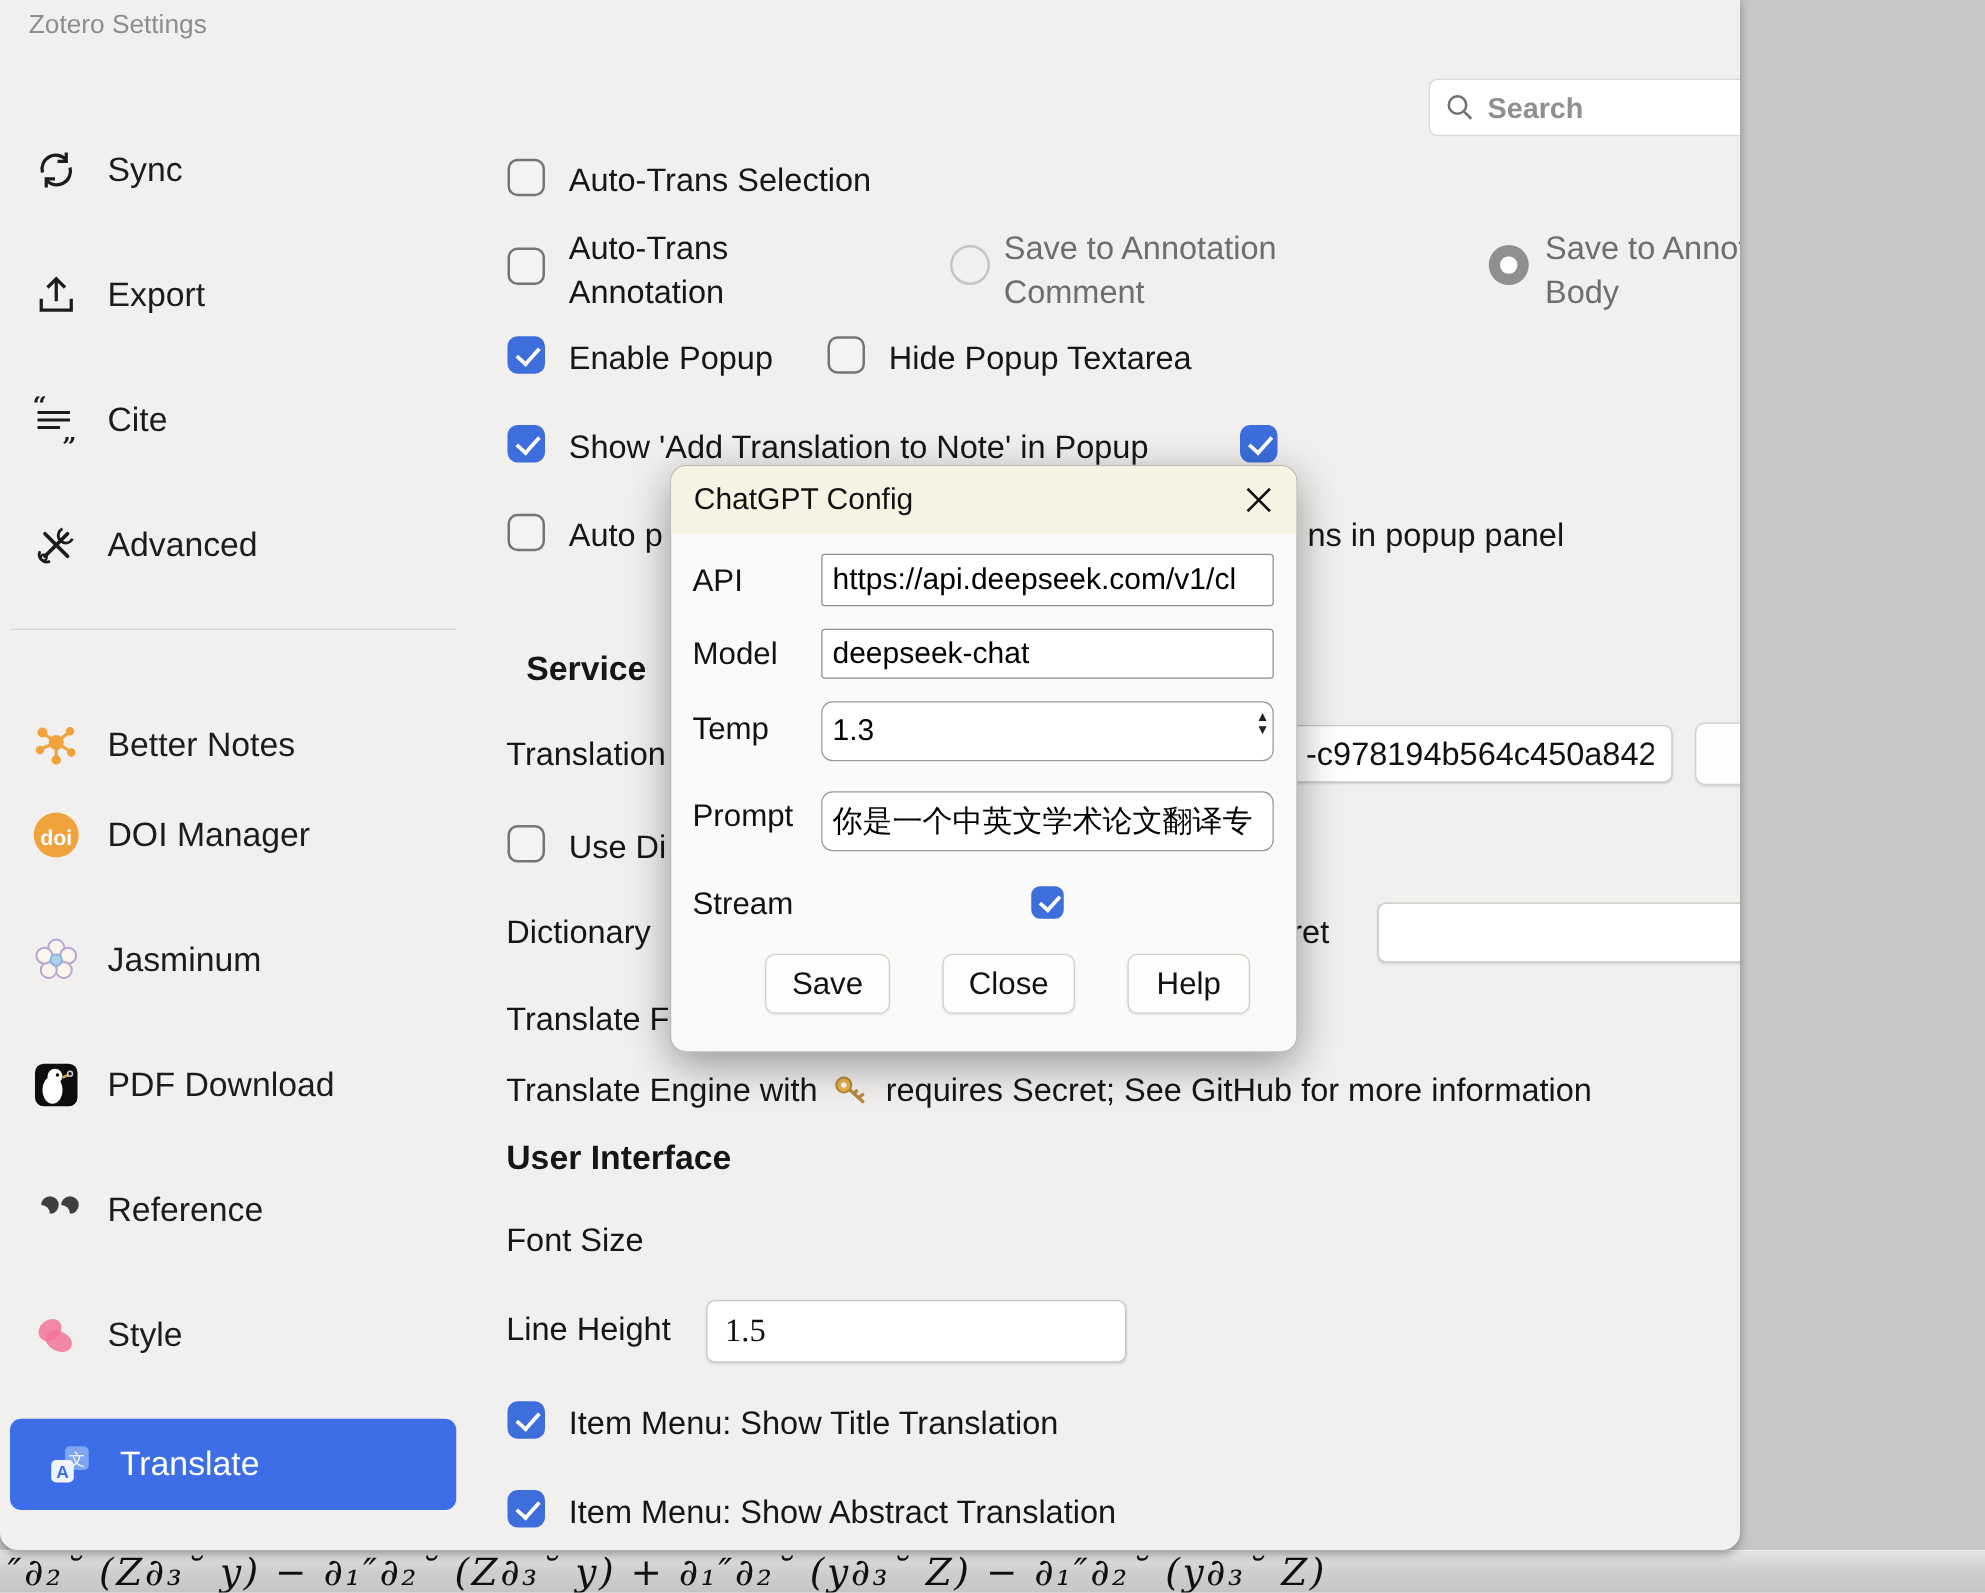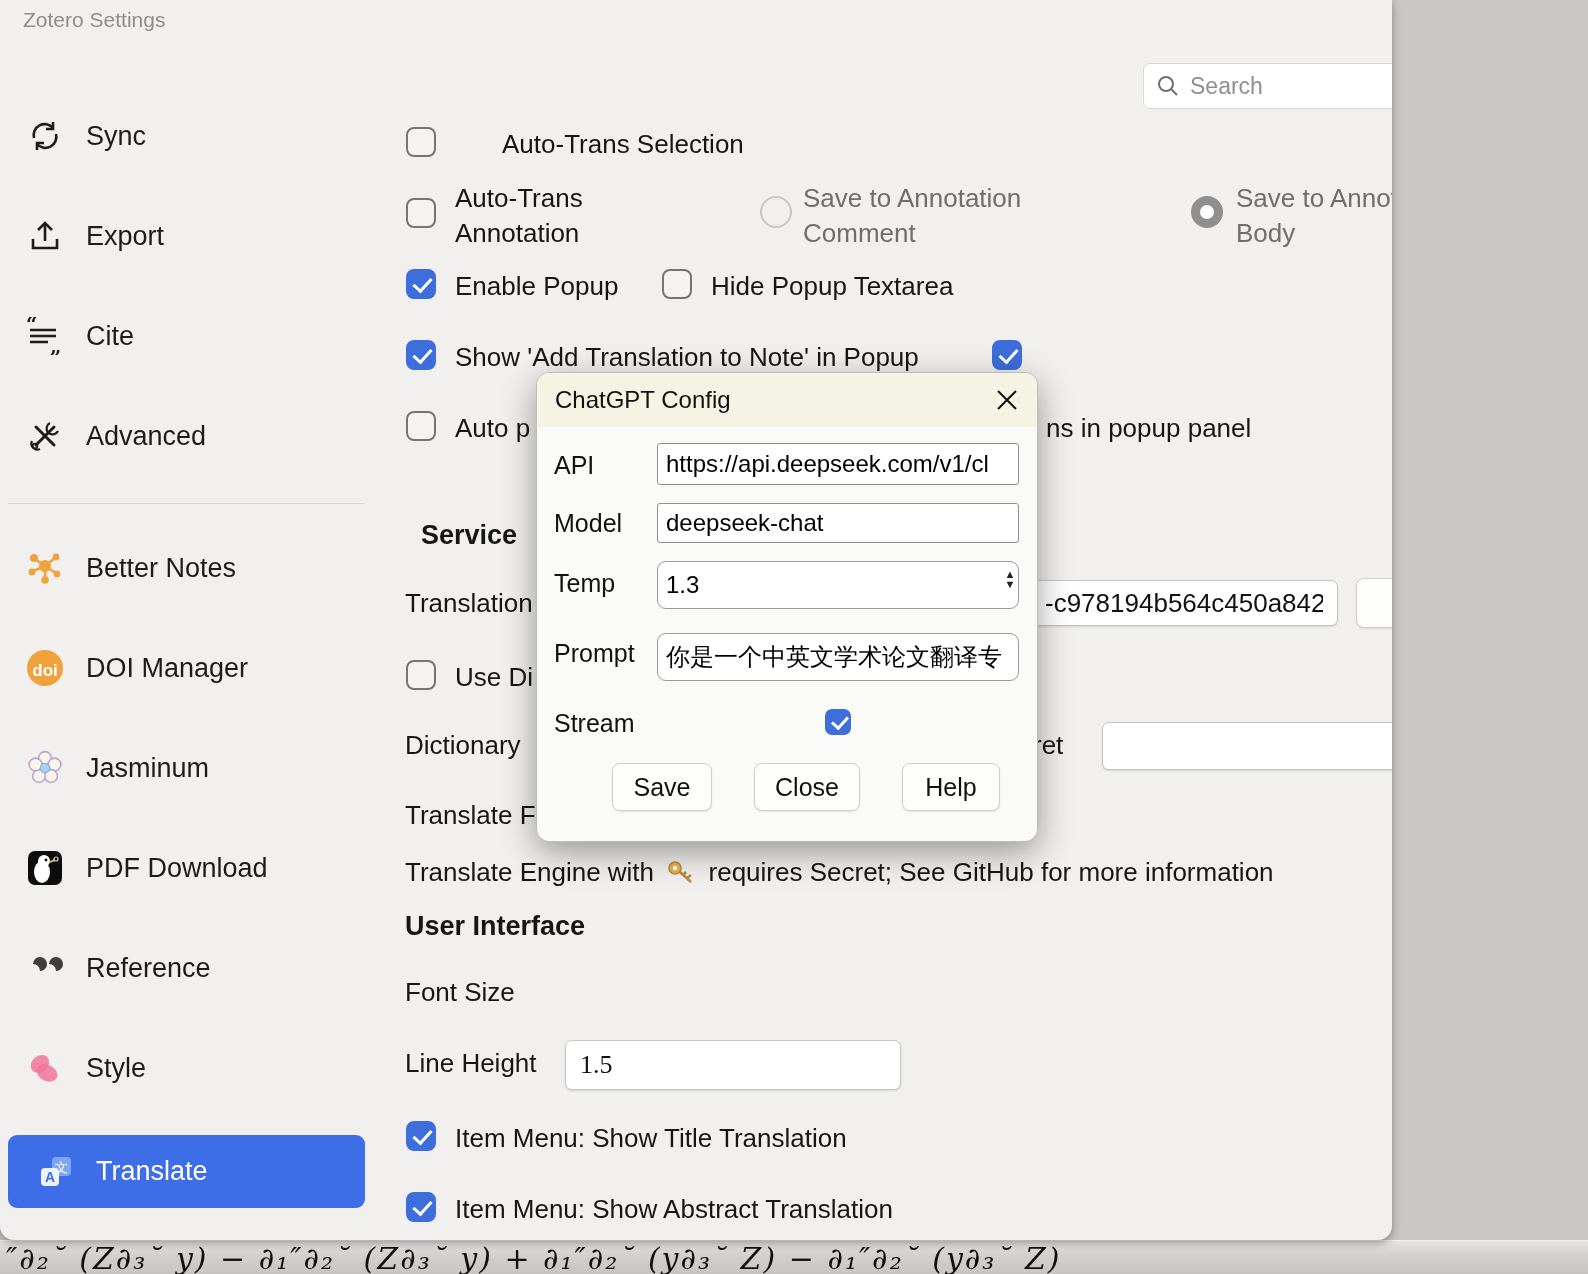--- a/index.html
+++ b/index.html
@@ -11,21 +11,21 @@
             box-shadow:0 3px 8px rgba(0,0,0,.35); overflow:hidden; }
 
   .win-title { position:absolute; left:23px; top:8px; font-size:21px; color:#8d8d8d; }
   .win-close { position:absolute; left:1524px; top:0px; width:56px; height:44px;
                display:flex; align-items:center; justify-content:center; cursor:default; }
 
   .searchbox { position:absolute; left:1143px; top:63px; width:409px; height:46px;
                background:#fff; border:1px solid #d9d8d6; border-radius:7px;
                display:flex; align-items:center; padding:0 12px; gap:10px; }
   .searchbox input { border:none; outline:none; font-size:23px; color:#a21caf; width:330px;
-                     font-family:"Liberation Sans", sans-serif; background:transparent; }
+                     font-family:"Liberation Sans", sans-serif; background:transparent;font-weight:bold; }
   .searchbox input::placeholder { color:#8f8f8f; }
 
   .side-item { position:absolute; left:26px; display:flex; align-items:center; gap:22px;
                height:56px; font-size:27px; color:#1c1c1c; }
   .side-item .ic { width:38px; height:38px; flex:0 0 38px; display:flex;
                    align-items:center; justify-content:center; }
   .divider { position:absolute; left:8px; top:503px; width:357px; height:1px; background:#d9d7d5; }
 
   .translate-btn { position:absolute; left:8px; top:1135px; width:357px; height:73px;
                    background:#3E6DE8; border-radius:9px; display:flex; align-items:center;
@@ -151,21 +151,21 @@
         <circle cx="7" cy="27" r="2.4" fill="none" stroke="#1c1c1c" stroke-width="1.8"></circle>
         <path d="M22 4 a6 6 0 1 0 8 8" fill="none" stroke="#1c1c1c" stroke-width="2.2"></path>
         <path d="M4 22 a6 6 0 0 0 8 8" fill="none" stroke="#1c1c1c" stroke-width="2.2"></path>
       </svg>
     </span>
     <span>Advanced</span>
   </div>
 
   <div class="divider"></div>
 
-  <div class="side-item" style="top:540px;">
+  <div class="side-item" style="top:568px;">
     <span class="ic">
       <svg width="38" height="38" viewBox="0 0 38 38">
         <g stroke="#F0A33C" stroke-width="2.6">
           <path d="M19 17 L9 10 M19 17 L29 9 M19 17 L7 22 M19 17 L19 30 M19 17 L30 24"></path>
         </g>
         <circle cx="19" cy="17" r="6" fill="#F0A33C"></circle>
         <circle cx="8" cy="9" r="4" fill="#F0A33C"></circle>
         <circle cx="30" cy="8" r="3.4" fill="#F0A33C"></circle>
         <circle cx="6" cy="23" r="3.4" fill="#F0A33C"></circle>
         <circle cx="19" cy="31" r="3.8" fill="#F0A33C"></circle>
@@ -243,21 +243,21 @@
         <rect x="14" y="3" width="19" height="19" rx="4" fill="#7ea6f2"></rect>
         <text x="23.5" y="18" text-anchor="middle" font-size="13" fill="#fff" font-family="DejaVu Sans, sans-serif">文</text>
         <rect x="3" y="14" width="18" height="18" rx="4" fill="#eef4ff"></rect>
         <text x="12" y="28" text-anchor="middle" font-size="14" font-weight="bold" fill="#3E6DE8" font-family="Liberation Sans, sans-serif">A</text>
       </svg>
     </span>
     <span>Translate</span>
   </div>
 
   <div class="cb" style="left:406px; top:127px;"></div>
-  <div class="lbl" style="left:455px; top:129px;margin-left:47px;">Auto-Trans Selection</div>
+  <div class="lbl" style="left:455px; top:129px;">Auto-Trans Selection</div>
 
   <div class="cb" style="left:406px; top:198px;"></div>
   <div class="lbl lbl2" style="left:455px; top:181px;">
     <div>Auto-Trans</div>
     <div>Annotation</div>
   </div>
 
   <div class="radio unsel" style="left:760px; top:196px;"></div>
   <div class="lbl lbl2 gray" style="left:803px; top:181px;">
     <div>Save to Annotation</div>

